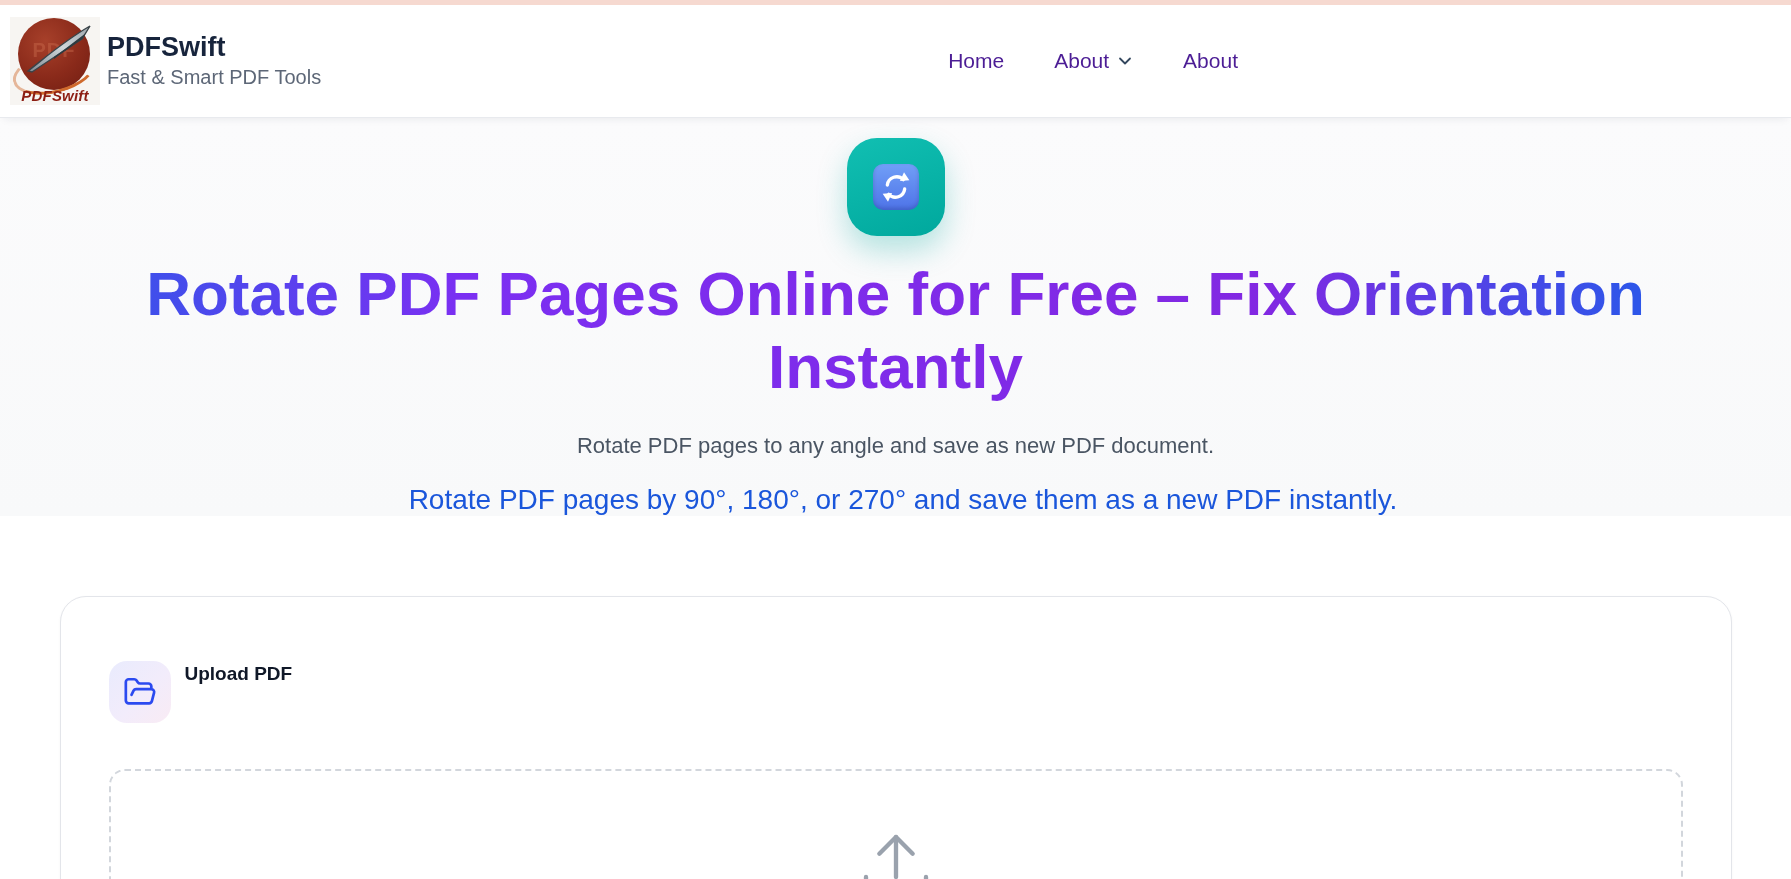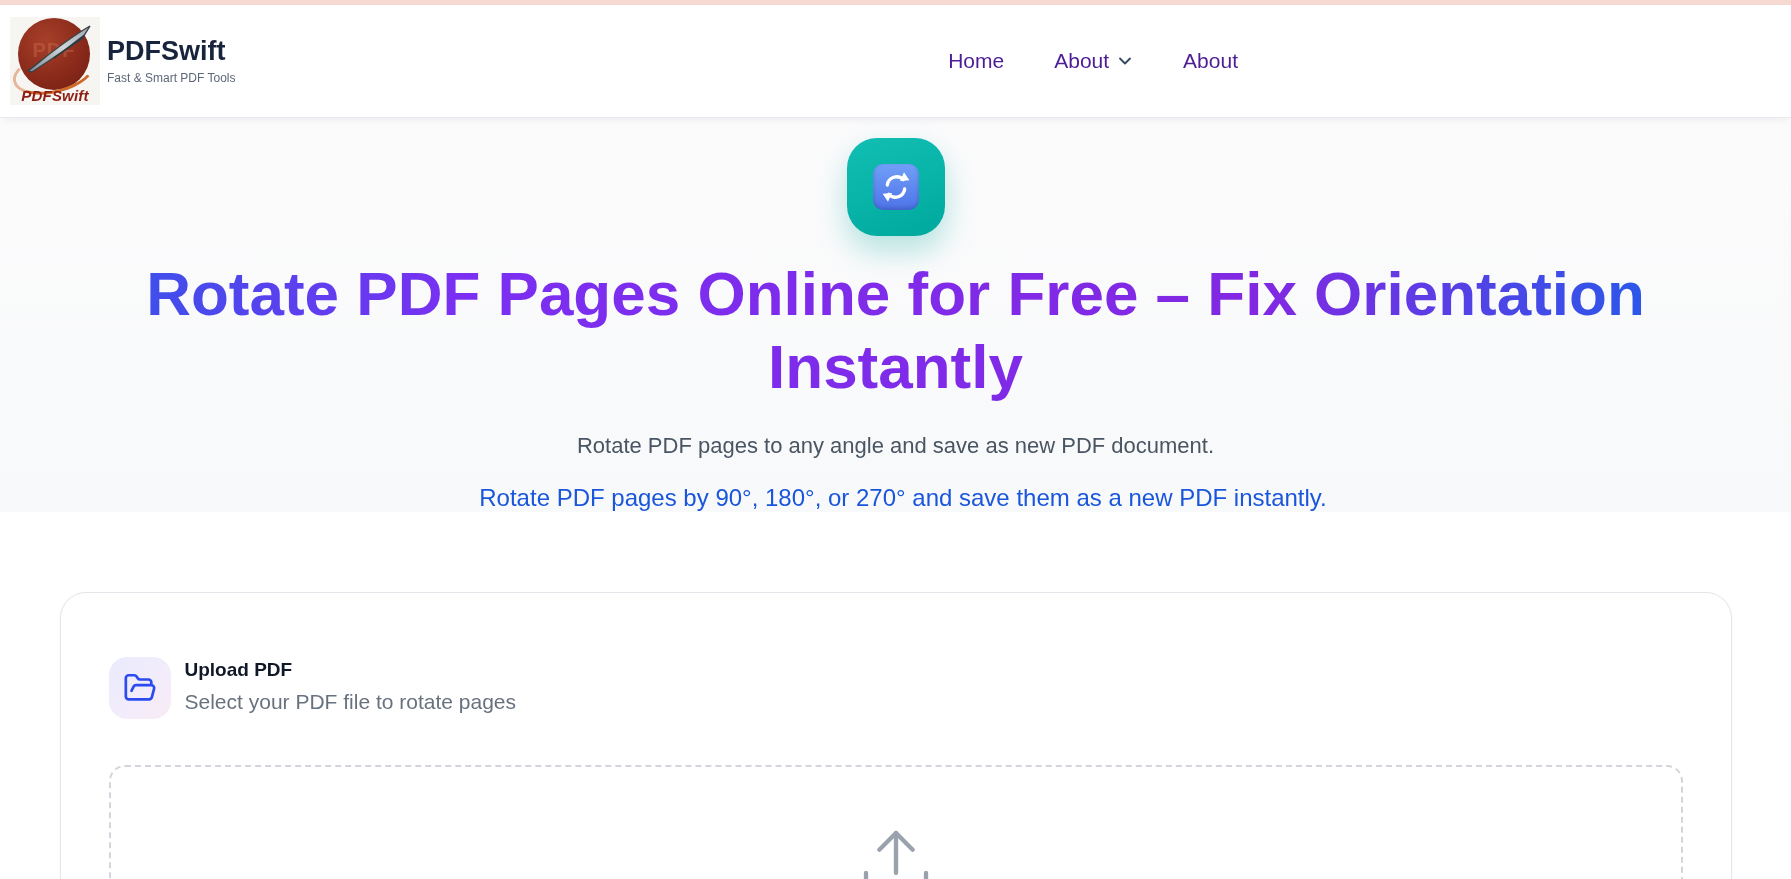--- a/index.html
+++ b/index.html
@@ -21,41 +21,41 @@
     font-weight:bold; font-size:20px; color:#c96a4c; opacity:.45; letter-spacing:1px; }
   .logo-feather { position:absolute; left:14px; top:6px; }
   .logo-swoosh { position:absolute; left:2px; top:34px; width:84px; height:42px; border:3px solid transparent;
     border-bottom-color:#cf6a2d; border-left-color:rgba(207,106,45,.45); border-radius:50%;
     transform:rotate(-14deg); }
   .logo-wordmark { position:absolute; left:0; bottom:1px; width:100%; text-align:center;
     font-style:italic; font-weight:bold; font-size:15px; color:#8c1d12; letter-spacing:.2px; }
 
   .brand-text { margin-left:7px; }
   .brand-name { font-size:27px; font-weight:bold; color:#17243c; line-height:1.05; }
-  .brand-tagline { font-size:12px; color:#5d6777; margin-top:5px; }
+  .brand-tagline { font-size:20px; color:#5d6777; margin-top:5px; }
 
   .main-nav { display:flex; align-items:center; gap:50px; margin-left:auto; margin-right:553px; }
   .nav-link { font-size:21px; color:#4c1d95; text-decoration:none; display:flex; align-items:center; gap:8px; cursor:pointer; }
 
   
   .hero { background:linear-gradient(180deg,#fbfbfc 0%, #f8f9fa 100%); padding-top:20px; text-align:center; }
   .hero-badge { width:98px; height:98px; border-radius:30px; margin:0 auto;
     background:linear-gradient(160deg,#11bfb2 0%, #00a89d 100%);
     display:flex; align-items:center; justify-content:center;
     box-shadow:0 14px 30px rgba(10,170,160,.30); }
   .hero-badge-inner { width:46px; height:46px; border-radius:10px;
     background:linear-gradient(180deg,#719ff7 0%, #4e73e8 100%);
     display:flex; align-items:center; justify-content:center;
     box-shadow:inset 0 -2px 4px rgba(0,0,40,.18); }
 
   .hero-title { width:1672px; margin:22px auto 0; font-size:62px; font-weight:800; line-height:1.17;
     background:linear-gradient(90deg,#2f58e9 0%, #7b2ff2 24%, #8228e2 72%, #2e56e9 94%);
     -webkit-background-clip:text; background-clip:text; color:transparent; -webkit-text-fill-color:transparent; }
   .hero-subtitle { margin-top:30px; font-size:22px; color:#4a5563; }
-  .hero-description { margin-top:25px; font-size:24px; color:#1a56db;margin-left:15px; }
+  .hero-description { margin-top:25px; font-size:28px; color:#1a56db;margin-left:15px; }
 
   
   .upload-card { width:1672px; margin:80px auto 0; background:#ffffff;
     border:1px solid #e3e5ea; border-radius:26px; padding:64px 48px 48px 48px;
     height:600px; box-shadow:0 1px 3px rgba(20,30,60,.04); }
   .card-header { display:flex; align-items:flex-start; gap:14px; }
   .card-icon-box { width:62px; height:62px; border-radius:18px;
     background:linear-gradient(135deg,#e9ebfd 0%, #f2ecfb 55%, #f9ebf4 100%);
     display:flex; align-items:center; justify-content:center; flex:none; }
   .card-titles { padding-top:2px; }
@@ -126,21 +126,20 @@
 
 <main class="upload-card">
   <div class="card-header">
     <div class="card-icon-box">
       <svg width="34" height="34" viewBox="0 0 24 24" fill="none" stroke="#2b4af0" stroke-width="1.9" stroke-linecap="round" stroke-linejoin="round">
         <path d="m6 14 1.45-2.9A2 2 0 0 1 9.24 10H20a2 2 0 0 1 1.94 2.5l-1.55 6a2 2 0 0 1-1.94 1.5H4a2 2 0 0 1-2-2V5a2 2 0 0 1 2-2h3.93a2 2 0 0 1 1.66.9l.82 1.2a2 2 0 0 0 1.66.9H18a2 2 0 0 1 2 2v2"></path>
       </svg>
     </div>
     <div class="card-titles">
       <div class="card-title">Upload PDF</div>
-      <div class="card-subtitle">Select your PDF file to rotate pages</div>
     </div>
   </div>
   <div class="dropzone">
     <svg width="80" height="80" viewBox="0 0 24 24" fill="none" stroke="#9aa2ad" stroke-width="1.3" stroke-linecap="round" stroke-linejoin="round">
       <path d="M12 3v12"></path>
       <path d="m7 8 5-5 5 5"></path>
       <path d="M21 15v4a2 2 0 0 1-2 2H5a2 2 0 0 1-2-2v-4"></path>
     </svg>
   </div>
 </main>

